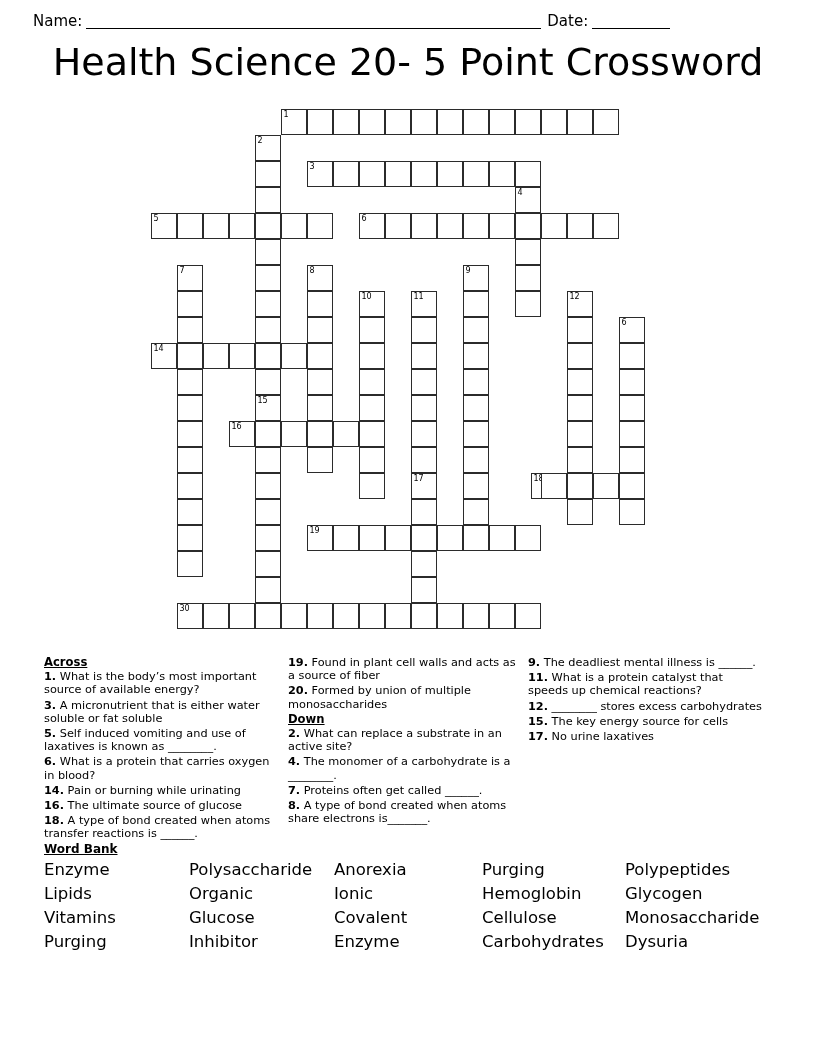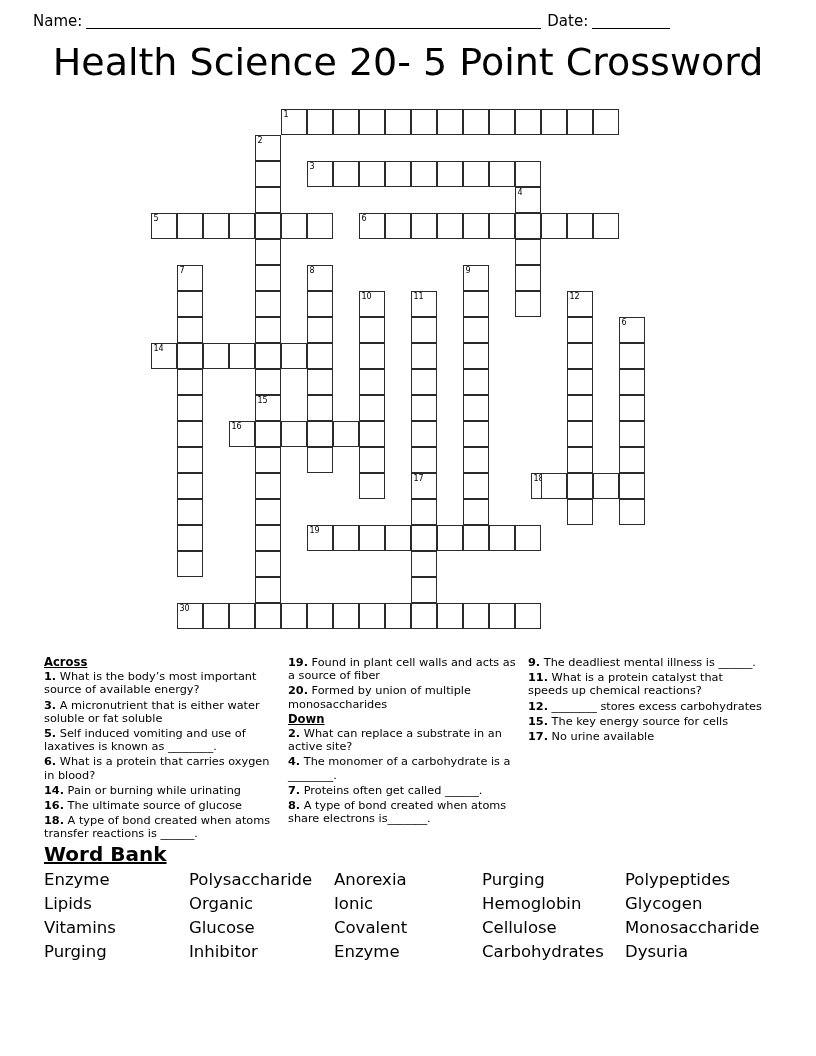--- a/index.html
+++ b/index.html
@@ -115,21 +115,21 @@
   
   #wordbank {
     position: absolute;
     left: 44px;
     top: 842px;
     width: 740px;
   }
   .wb-heading {
     font-weight: bold;
     text-decoration: underline;
-    font-size: 20px;
+    font-size: 12px;
     font-family: "DejaVu Sans", sans-serif;
     margin-bottom: 4px;
   }
   .wb-grid {
     display: grid;
     grid-template-columns: 145px 145px 148px 143px 160px;
     row-gap: 5px;
     font-size: 16.5px;
     font-family: "DejaVu Sans", sans-serif;
   }
@@ -367,21 +367,21 @@
       <span class="clue"><b>2.</b><span> What can replace a substrate in an active site?</span></span>
       <span class="clue"><b>4.</b><span> The monomer of a carbohydrate is a ________.</span></span>
       <span class="clue"><b>7.</b><span> Proteins often get called ______.</span></span>
       <span class="clue"><b>8.</b><span> A type of bond created when atoms share electrons is_______.</span></span>
     </div>
   <div class="clue-col col3">
       <span class="clue"><b>9.</b><span> The deadliest mental illness is ______.</span></span>
       <span class="clue"><b>11.</b><span> What is a protein catalyst that speeds up chemical reactions?</span></span>
       <span class="clue"><b>12.</b><span> ________ stores excess carbohydrates</span></span>
       <span class="clue"><b>15.</b><span> The key energy source for cells</span></span>
-      <span class="clue"><b>17.</b><span> No urine available</span></span>
+      <span class="clue"><b>17.</b><span> No urine laxatives</span></span>
     </div>
 </div>
 
 <div id="wordbank">
   <div class="wb-heading">Word Bank</div>
   <div class="wb-grid">
       <div class="wb-word">Enzyme</div>
       <div class="wb-word">Polysaccharide</div>
       <div class="wb-word">Anorexia</div>
       <div class="wb-word">Purging</div>

